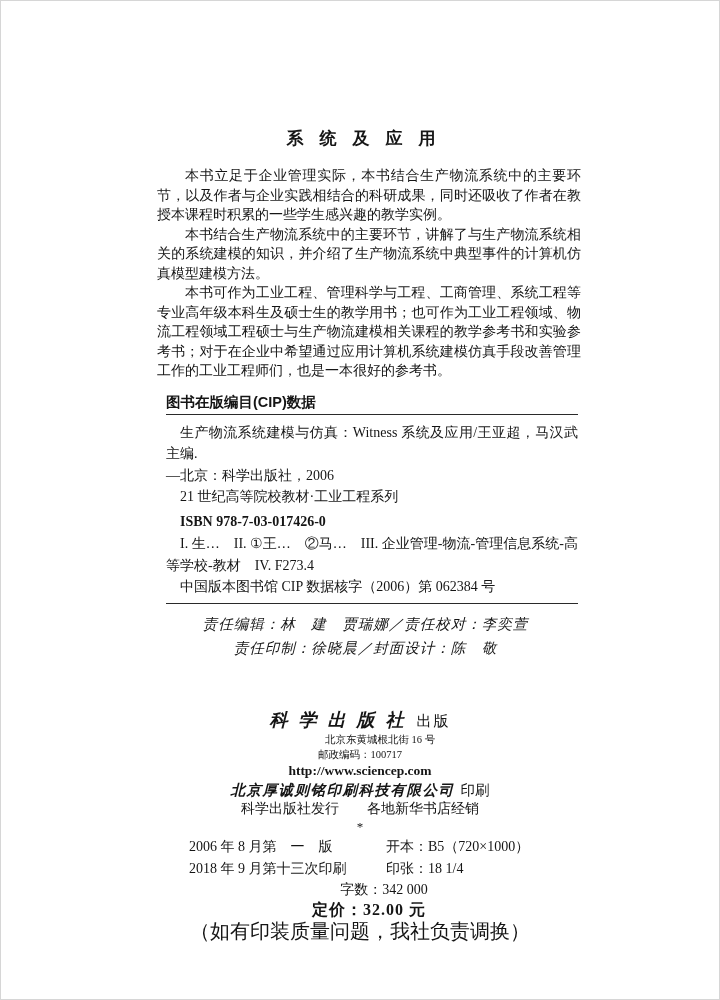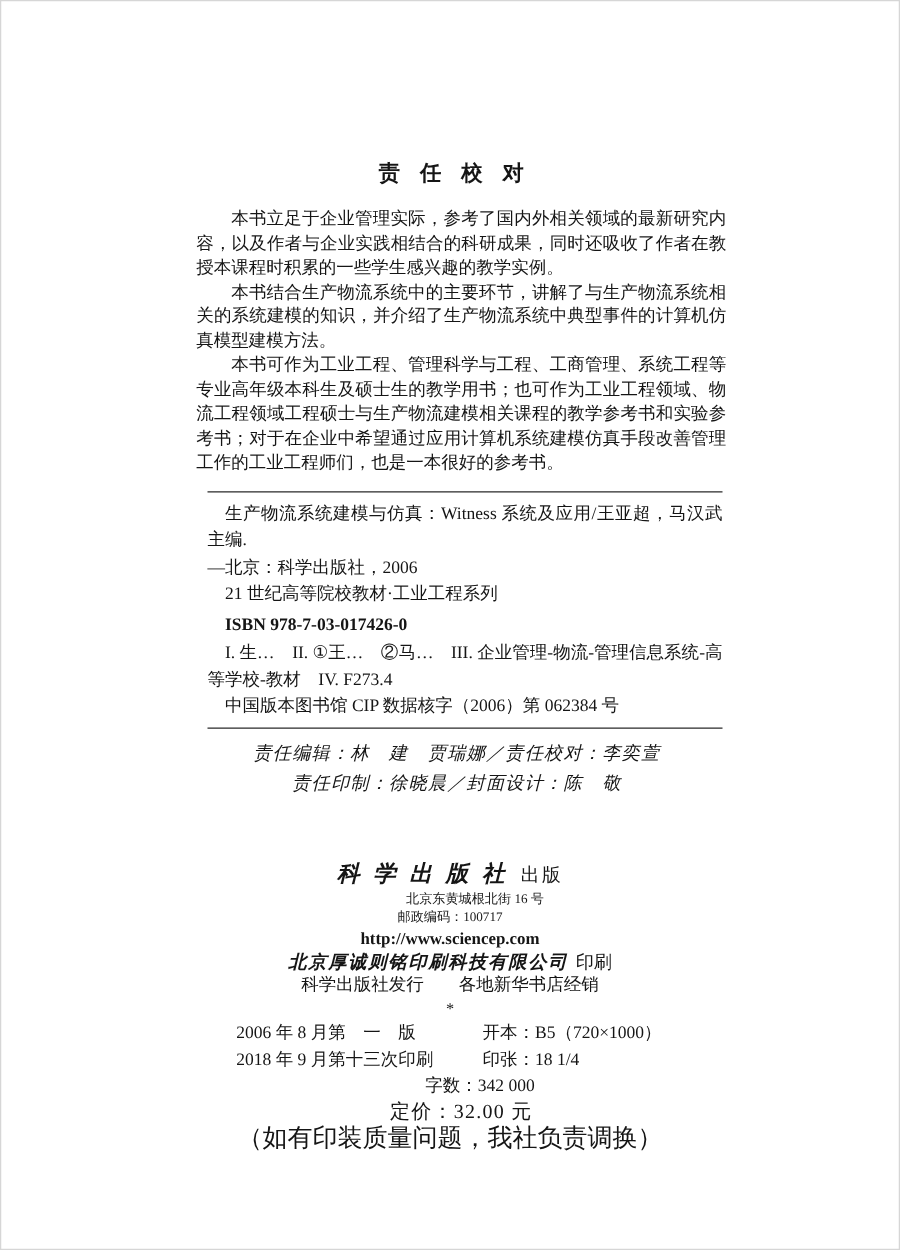--- a/index.html
+++ b/index.html
@@ -60,39 +60,40 @@
   .printer-script { font-style:italic; font-weight:bold; font-size:14.5px; letter-spacing:1.5px; }
   .printer-suffix { font-size:14.5px; margin-left:6px; }
   .distr { font-size:14px; line-height:16px; margin-top:2px; }
   .star { font-size:13px; line-height:19px; }
 
   .editions { margin-left:188px; margin-top:0; text-align:left; font-size:14px; line-height:22px; }
   .ed-row { display:flex; }
   .ed-left { width:197px; }
 
   .word-count { font-size:14px; line-height:20px;padding-left:48px; }
-  .price { font-size:16px; font-weight:normal; line-height:19px; letter-spacing:1px;padding-left:18px; }
+  .price { font-size:16px; font-weight:bold; line-height:19px; letter-spacing:1px;padding-left:18px; }
   .note { font-size:20px; line-height:20px; margin-top:2px; }
 </style>
 </head>
 <body>
 
 <div class="page">
 
   <div class="text-col">
 
-    <div class="summary-title">责任校对</div>
+    <div class="summary-title">系统及应用</div>
 
     <div class="summary">
-      <p>本书立足于企业管理实际，参考了国内外相关领域的最新研究内容，以及作者与企业实践相结合的科研成果，同时还吸收了作者在教授本课程时积累的一些学生感兴趣的教学实例。</p>
+      <p>本书立足于企业管理实际，本书结合生产物流系统中的主要环节，以及作者与企业实践相结合的科研成果，同时还吸收了作者在教授本课程时积累的一些学生感兴趣的教学实例。</p>
       <p>本书结合生产物流系统中的主要环节，讲解了与生产物流系统相关的系统建模的知识，并介绍了生产物流系统中典型事件的计算机仿真模型建模方法。</p>
       <p>本书可作为工业工程、管理科学与工程、工商管理、系统工程等专业高年级本科生及硕士生的教学用书；也可作为工业工程领域、物流工程领域工程硕士与生产物流建模相关课程的教学参考书和实验参考书；对于在企业中希望通过应用计算机系统建模仿真手段改善管理工作的工业工程师们，也是一本很好的参考书。</p>
     </div>
 
     <div class="cip">
+      <div class="cip-header">图书在版编目(CIP)数据</div>
       <div class="rule rule-top"></div>
       <div class="cip-body">
         <p class="cip-line ind">生产物流系统建模与仿真：Witness 系统及应用/王亚超，马汉武主编.</p>
         <p class="cip-line">—北京：科学出版社，2006</p>
         <p class="cip-line ind">21 世纪高等院校教材·工业工程系列</p>
         <p class="cip-line ind cip-isbn">ISBN 978-7-03-017426-0</p>
         <p class="cip-line ind">I. 生…　II. ①王…　②马…　III. 企业管理-物流-管理信息系统-高等学校-教材　IV. F273.4</p>
         <p class="cip-line ind">中国版本图书馆 CIP 数据核字（2006）第 062384 号</p>
       </div>
       <div class="rule rule-bottom"></div>

